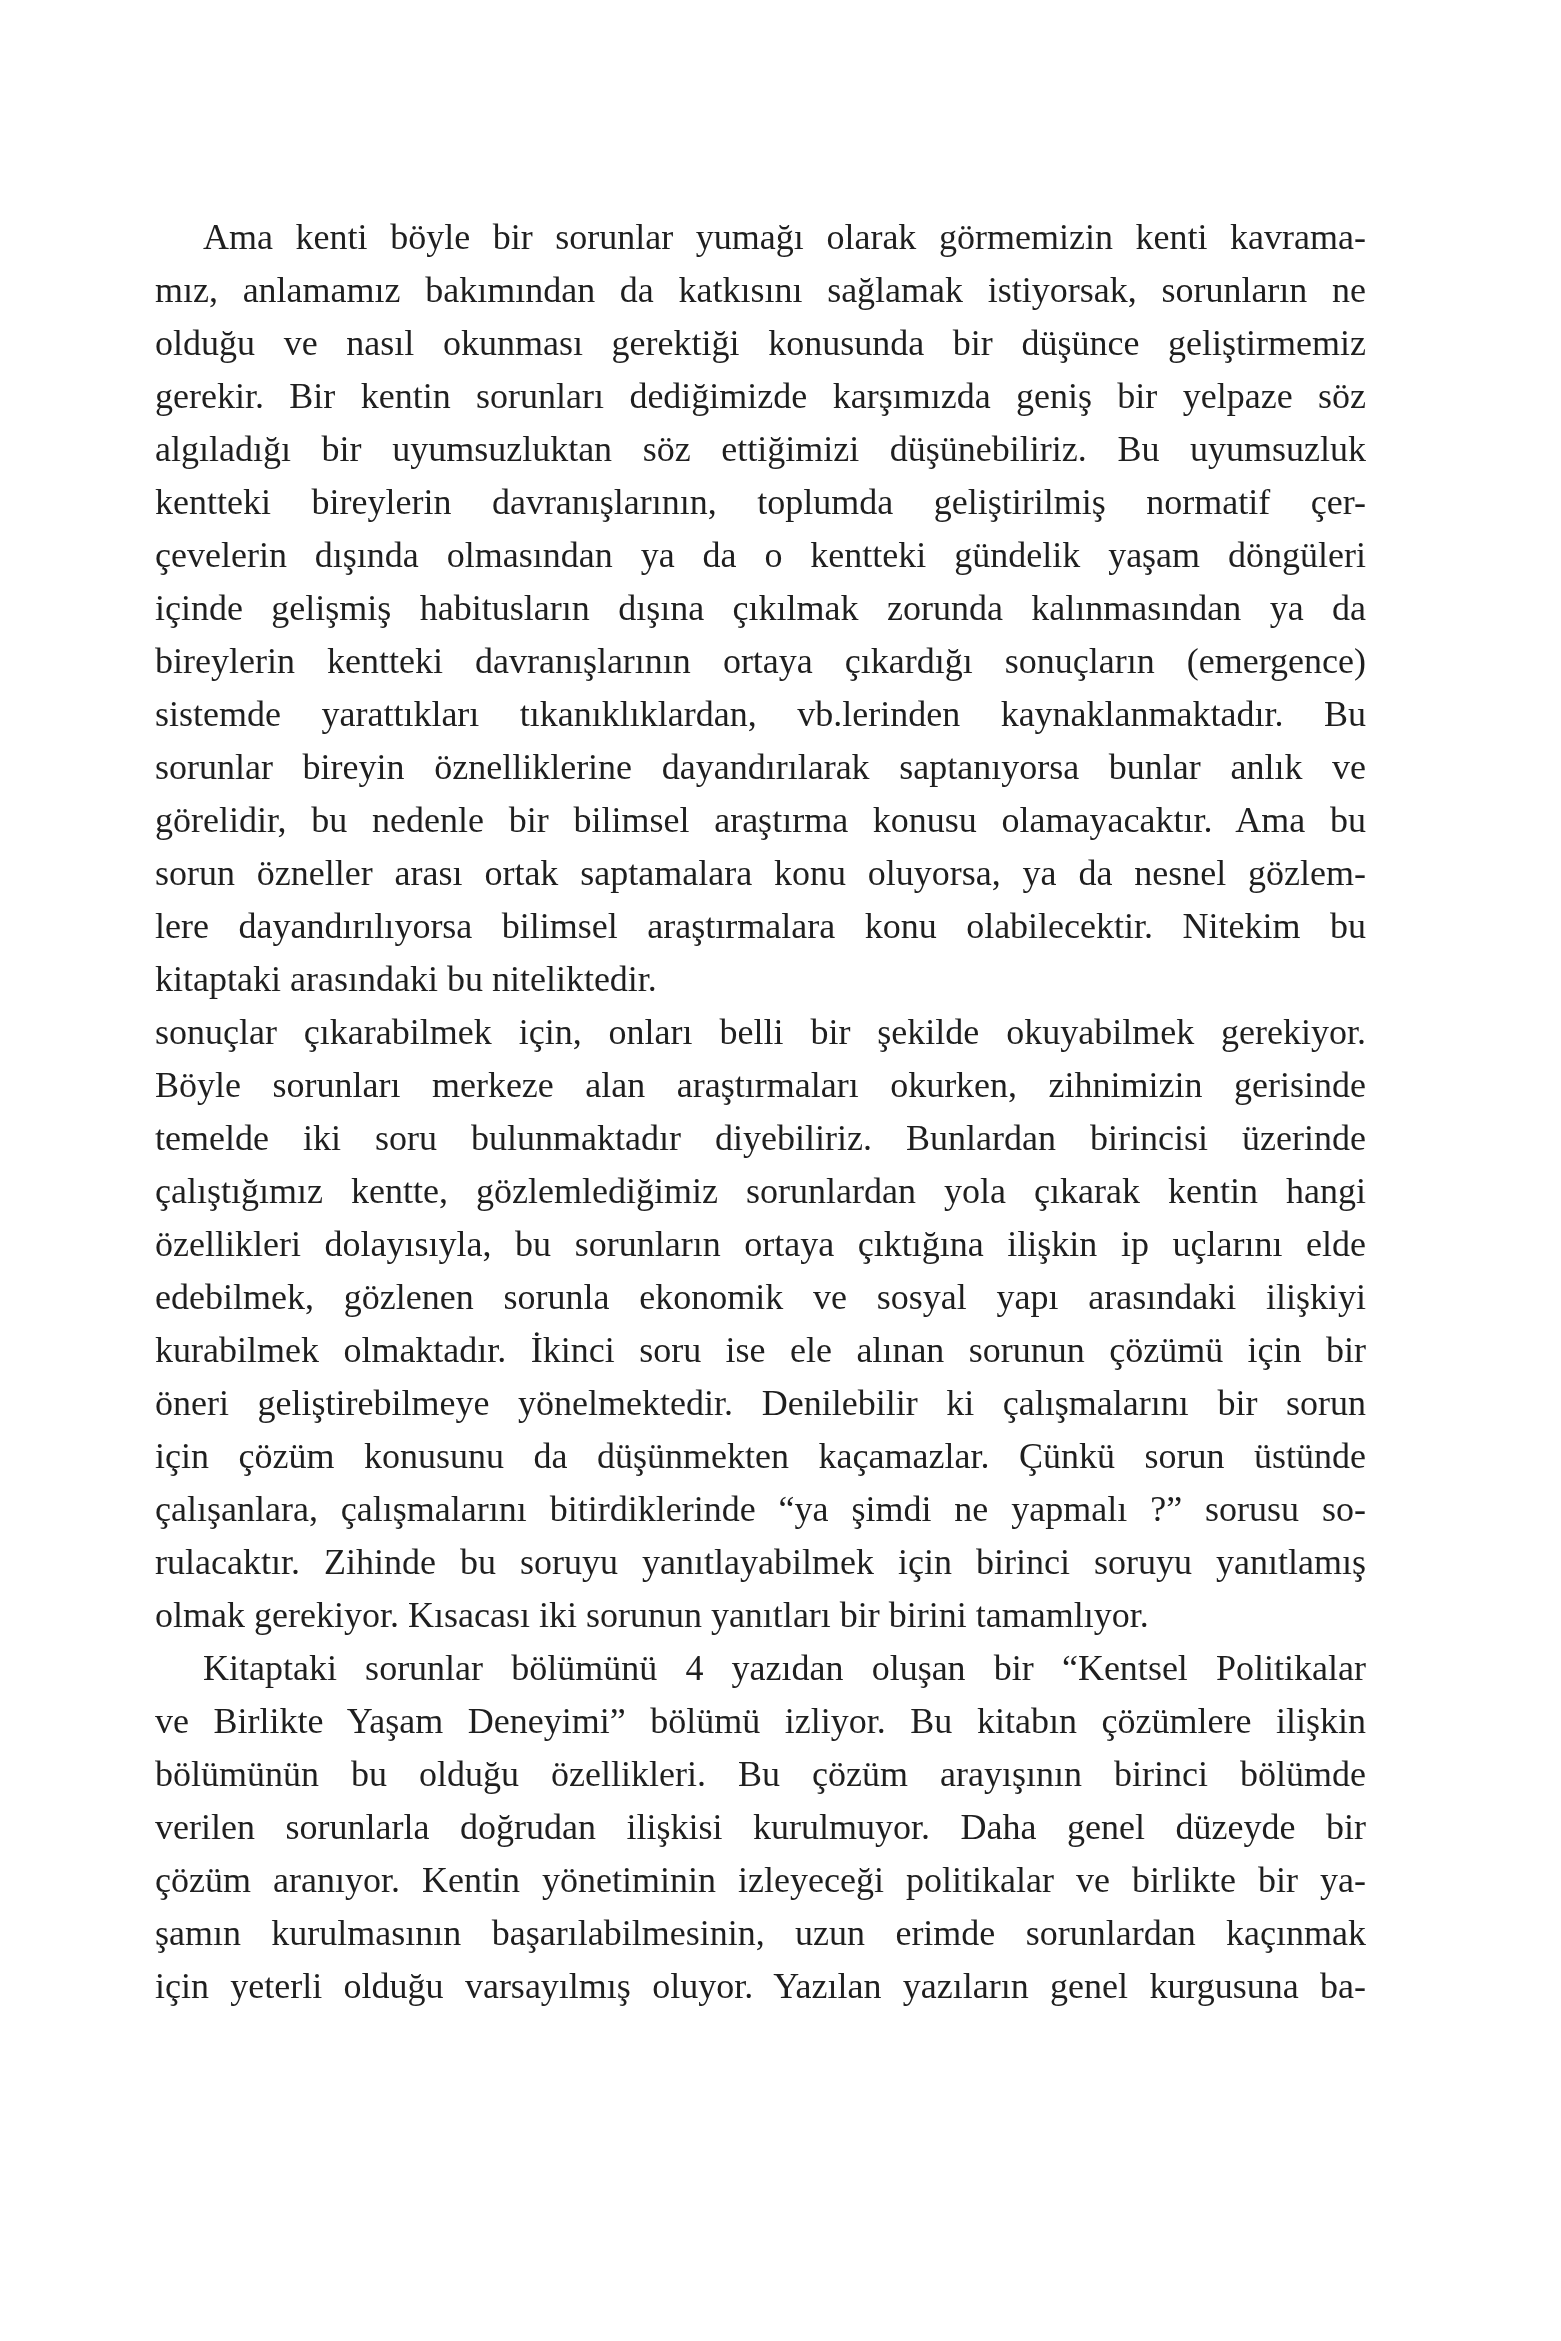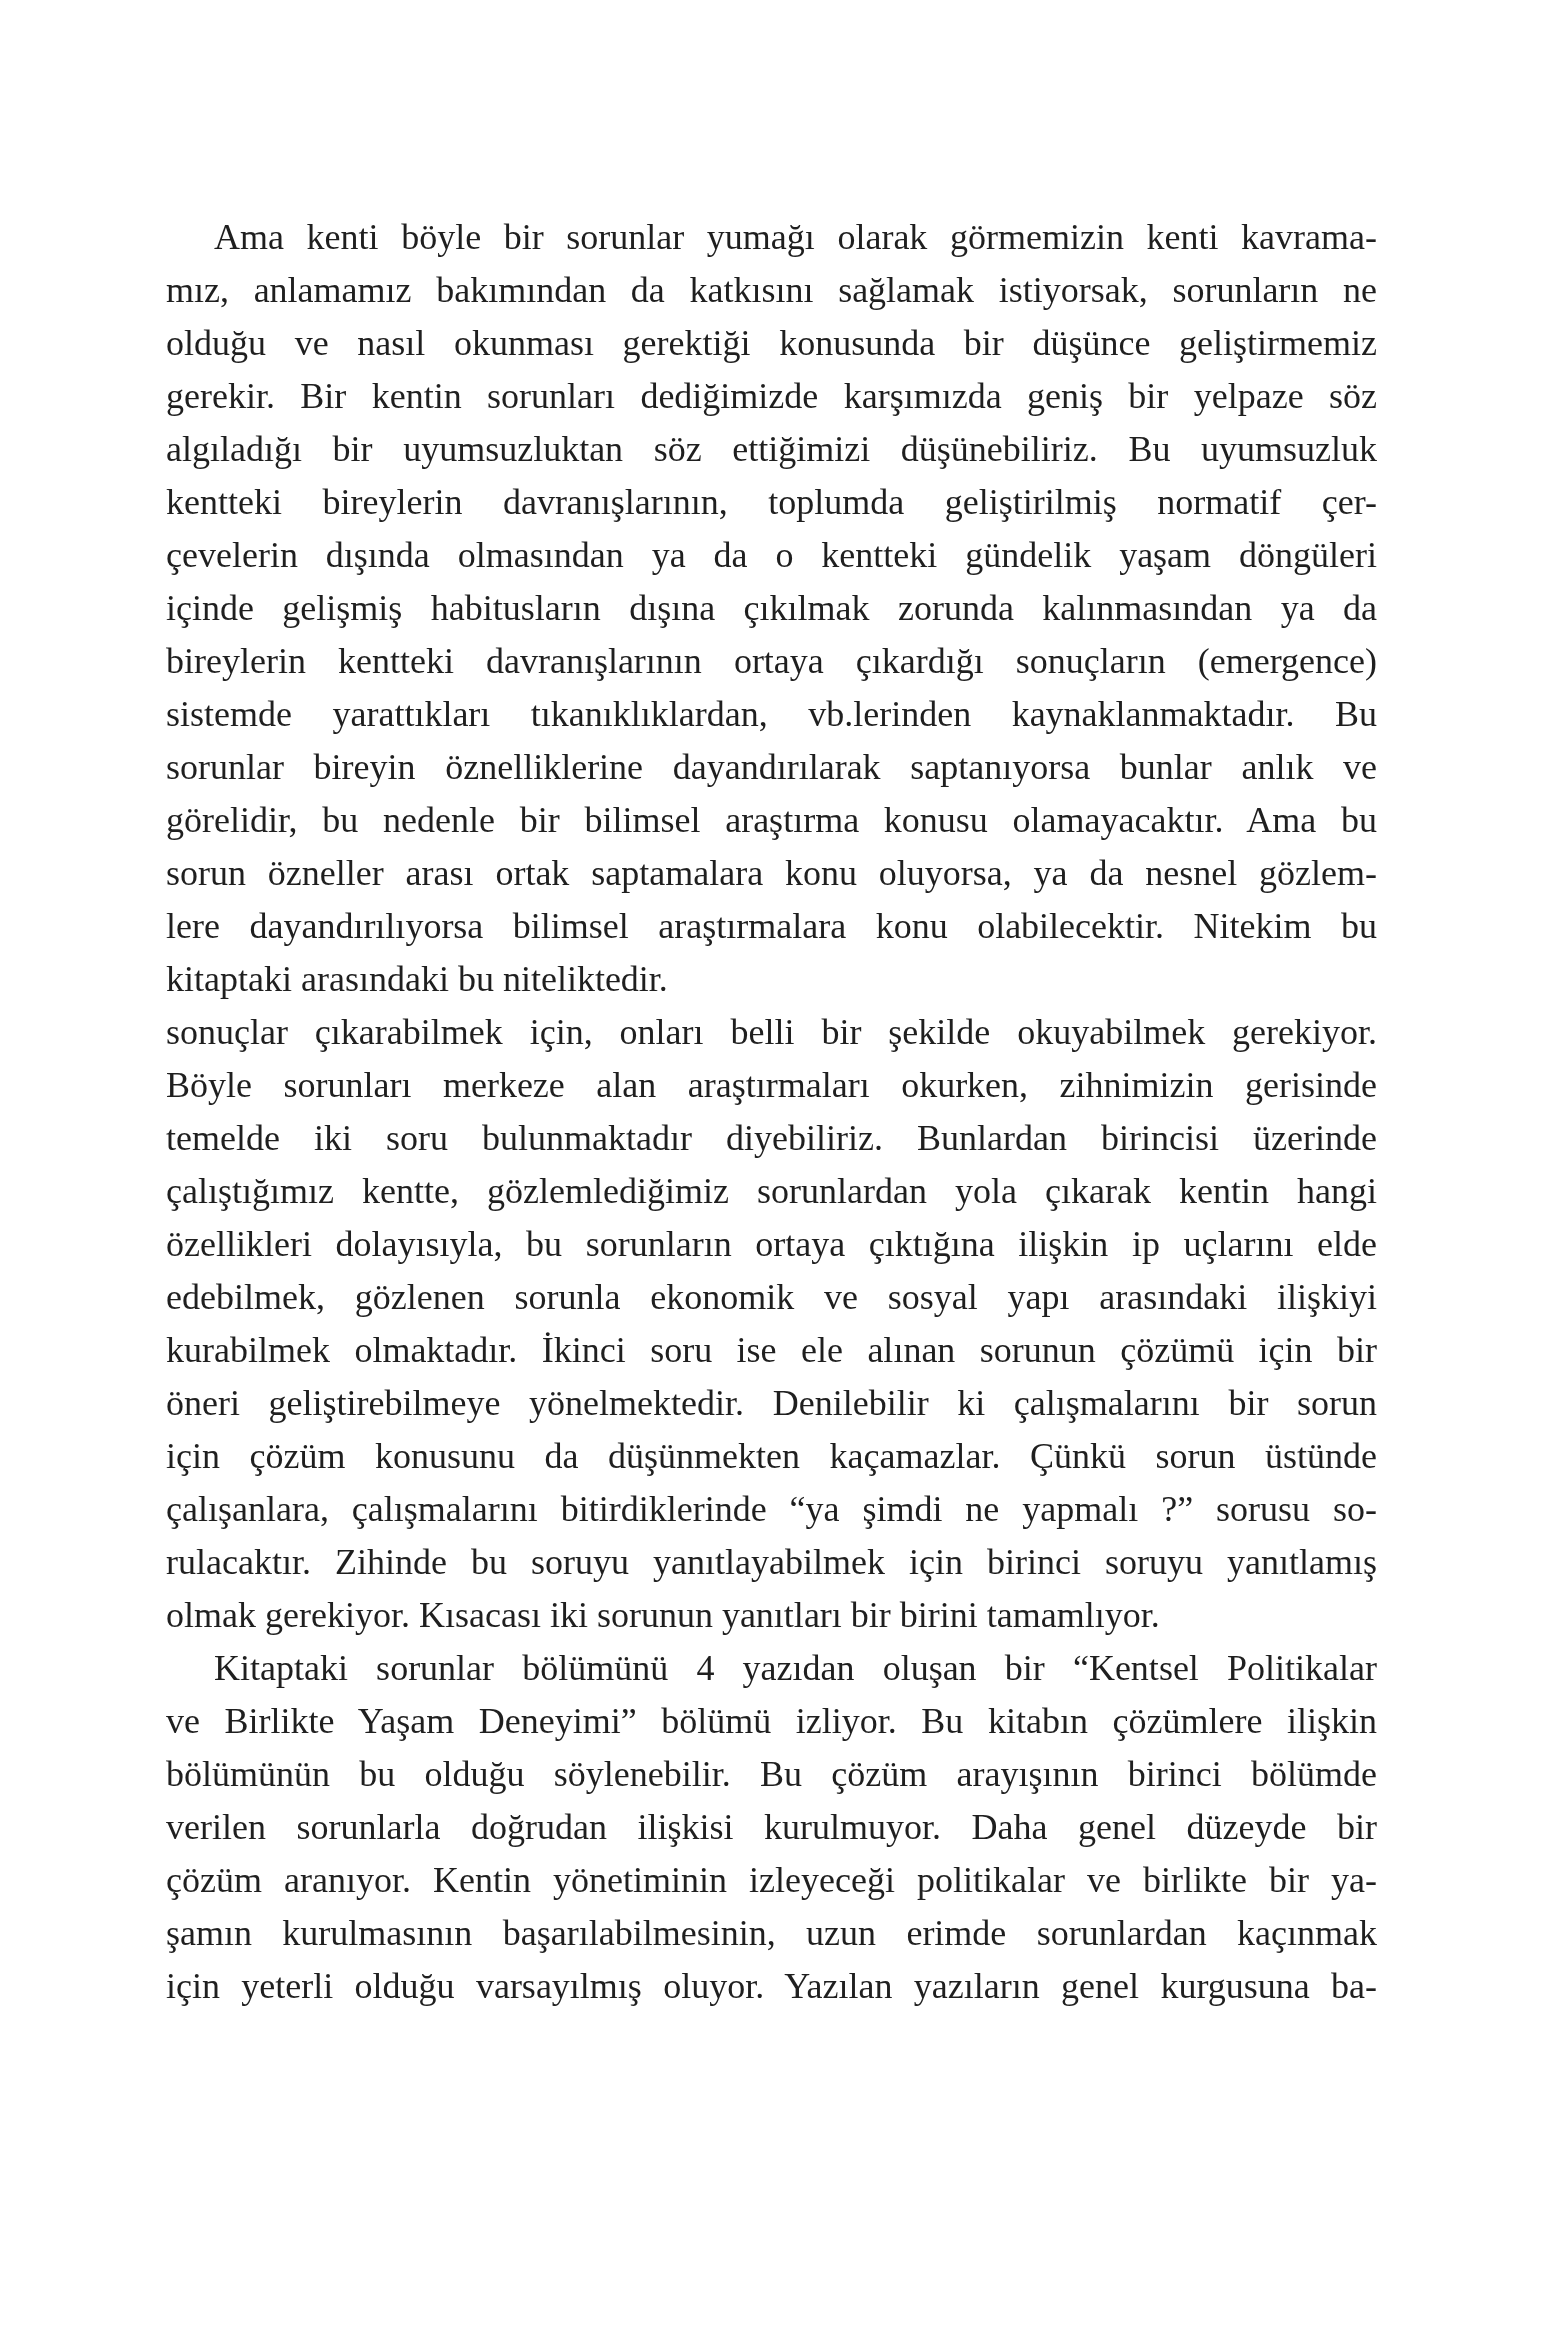--- a/index.html
+++ b/index.html
@@ -1,19 +1,19 @@
 <!DOCTYPE html>
 <html style="font-size:13.2px"><head>
 <meta charset="utf-8">
 <style>
   html, body { margin: 0; padding: 0; background: #ffffff; }
   body { width: 1561px; height: 2342px; position: relative; overflow: hidden; }
   .page {
     position: absolute;
-    left: 166px;
+    left: 155px;
     top: 211px;
     width: 1211px;
     font-family: "Liberation Serif", "DejaVu Serif", serif;
     font-size: 36px;
     line-height: 53px;
     color: #1f1f1f;
   }
   .line {
     display: block;
     height: 53px;
@@ -59,20 +59,20 @@
     <span class="line">öneri geliştirebilmeye yönelmektedir. Denilebilir ki çalışmalarını bir sorun</span>
     <span class="line">için çözüm konusunu da düşünmekten kaçamazlar. Çünkü sorun üstünde</span>
     <span class="line">çalışanlara, çalışmalarını bitirdiklerinde “ya şimdi ne yapmalı ?” sorusu so-</span>
     <span class="line">rulacaktır. Zihinde bu soruyu yanıtlayabilmek için birinci soruyu yanıtlamış</span>
     <span class="line last">olmak gerekiyor. Kısacası iki sorunun yanıtları bir birini tamamlıyor.</span>
   </div>
 
   <div class="paragraph">
     <span class="line indent">Kitaptaki sorunlar bölümünü 4 yazıdan oluşan bir “Kentsel Politikalar</span>
     <span class="line">ve Birlikte Yaşam Deneyimi” bölümü izliyor. Bu kitabın çözümlere ilişkin</span>
-    <span class="line">bölümünün bu olduğu söylenebilir. Bu çözüm arayışının birinci bölümde</span>
+    <span class="line">bölümünün bu olduğu özellikleri. Bu çözüm arayışının birinci bölümde</span>
     <span class="line">verilen sorunlarla doğrudan ilişkisi kurulmuyor. Daha genel düzeyde bir</span>
     <span class="line">çözüm aranıyor. Kentin yönetiminin izleyeceği politikalar ve birlikte bir ya-</span>
     <span class="line">şamın kurulmasının başarılabilmesinin, uzun erimde sorunlardan kaçınmak</span>
     <span class="line">için yeterli olduğu varsayılmış oluyor. Yazılan yazıların genel kurgusuna ba-</span>
   </div>
 </div>
 
 
 </body></html>

